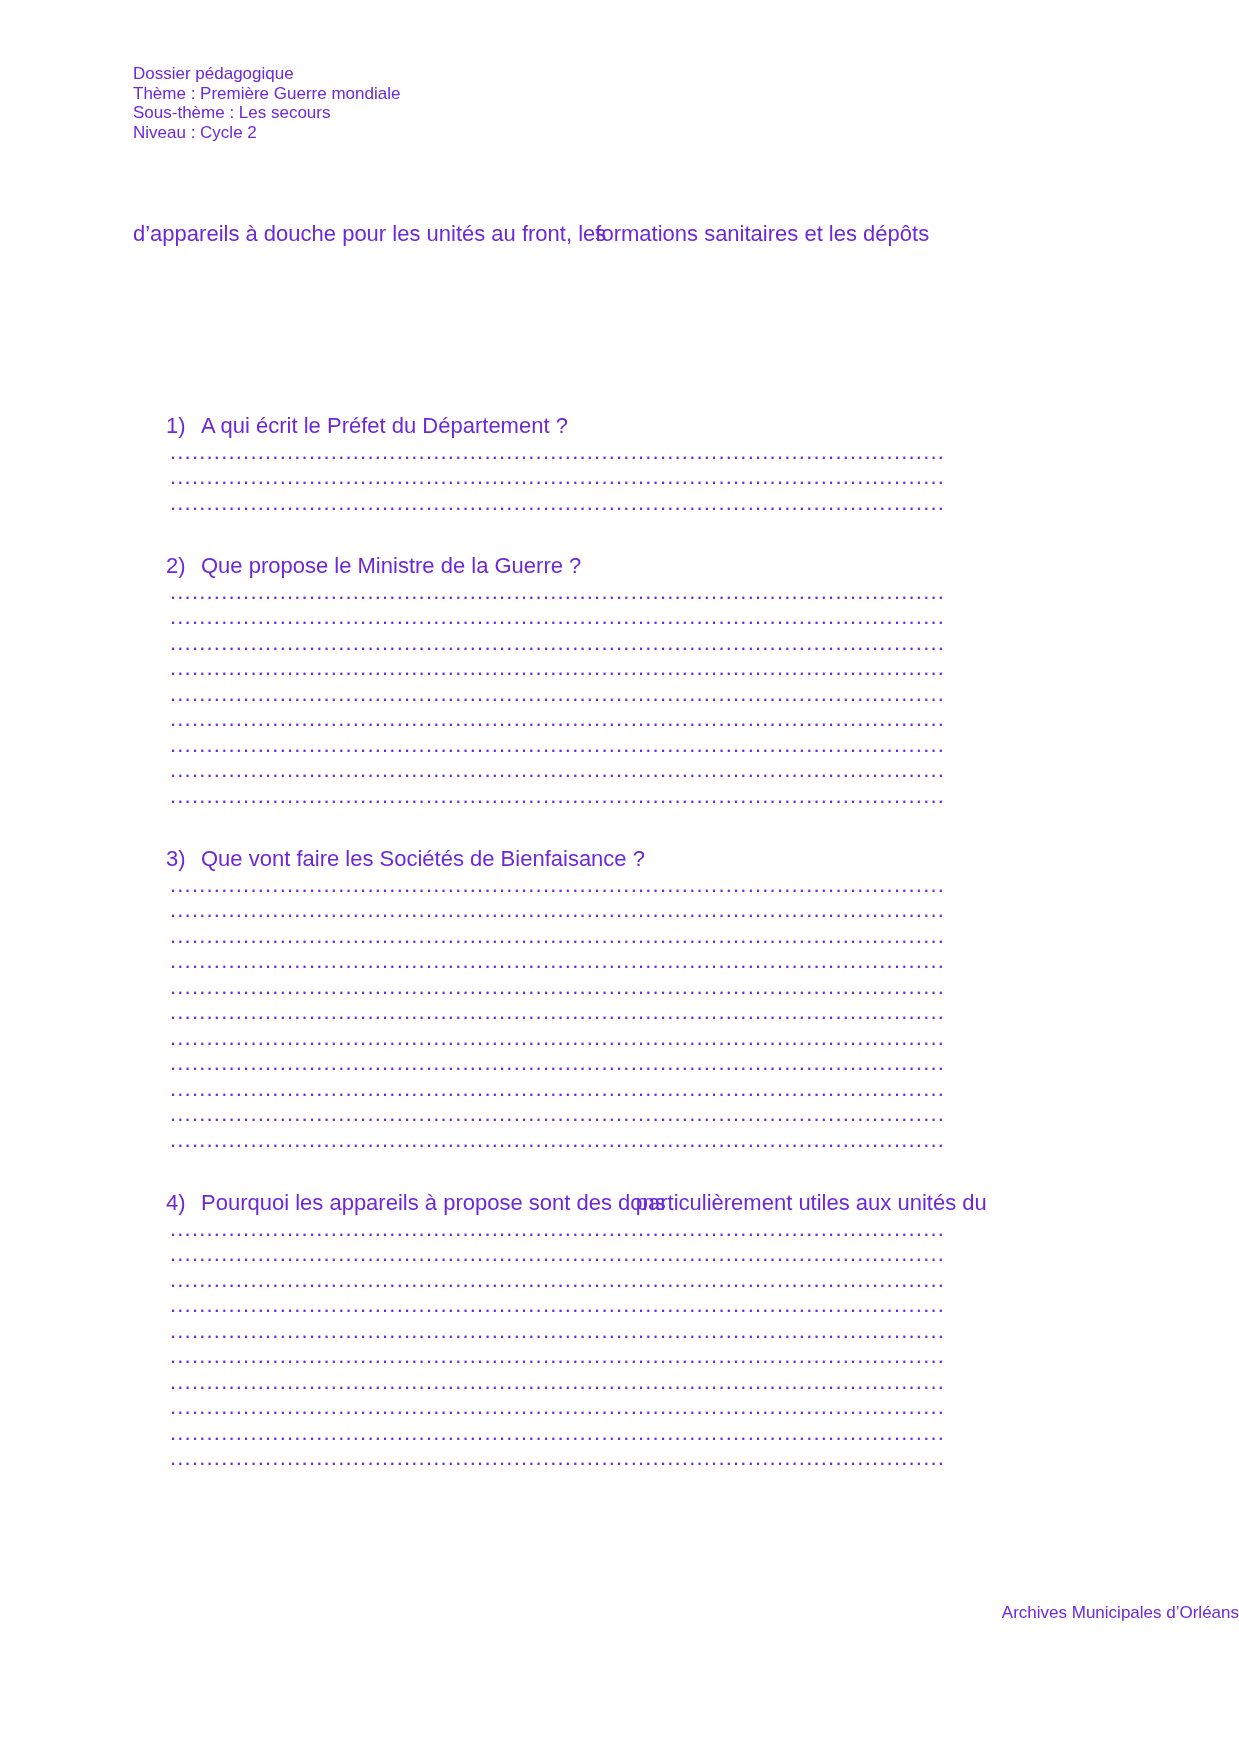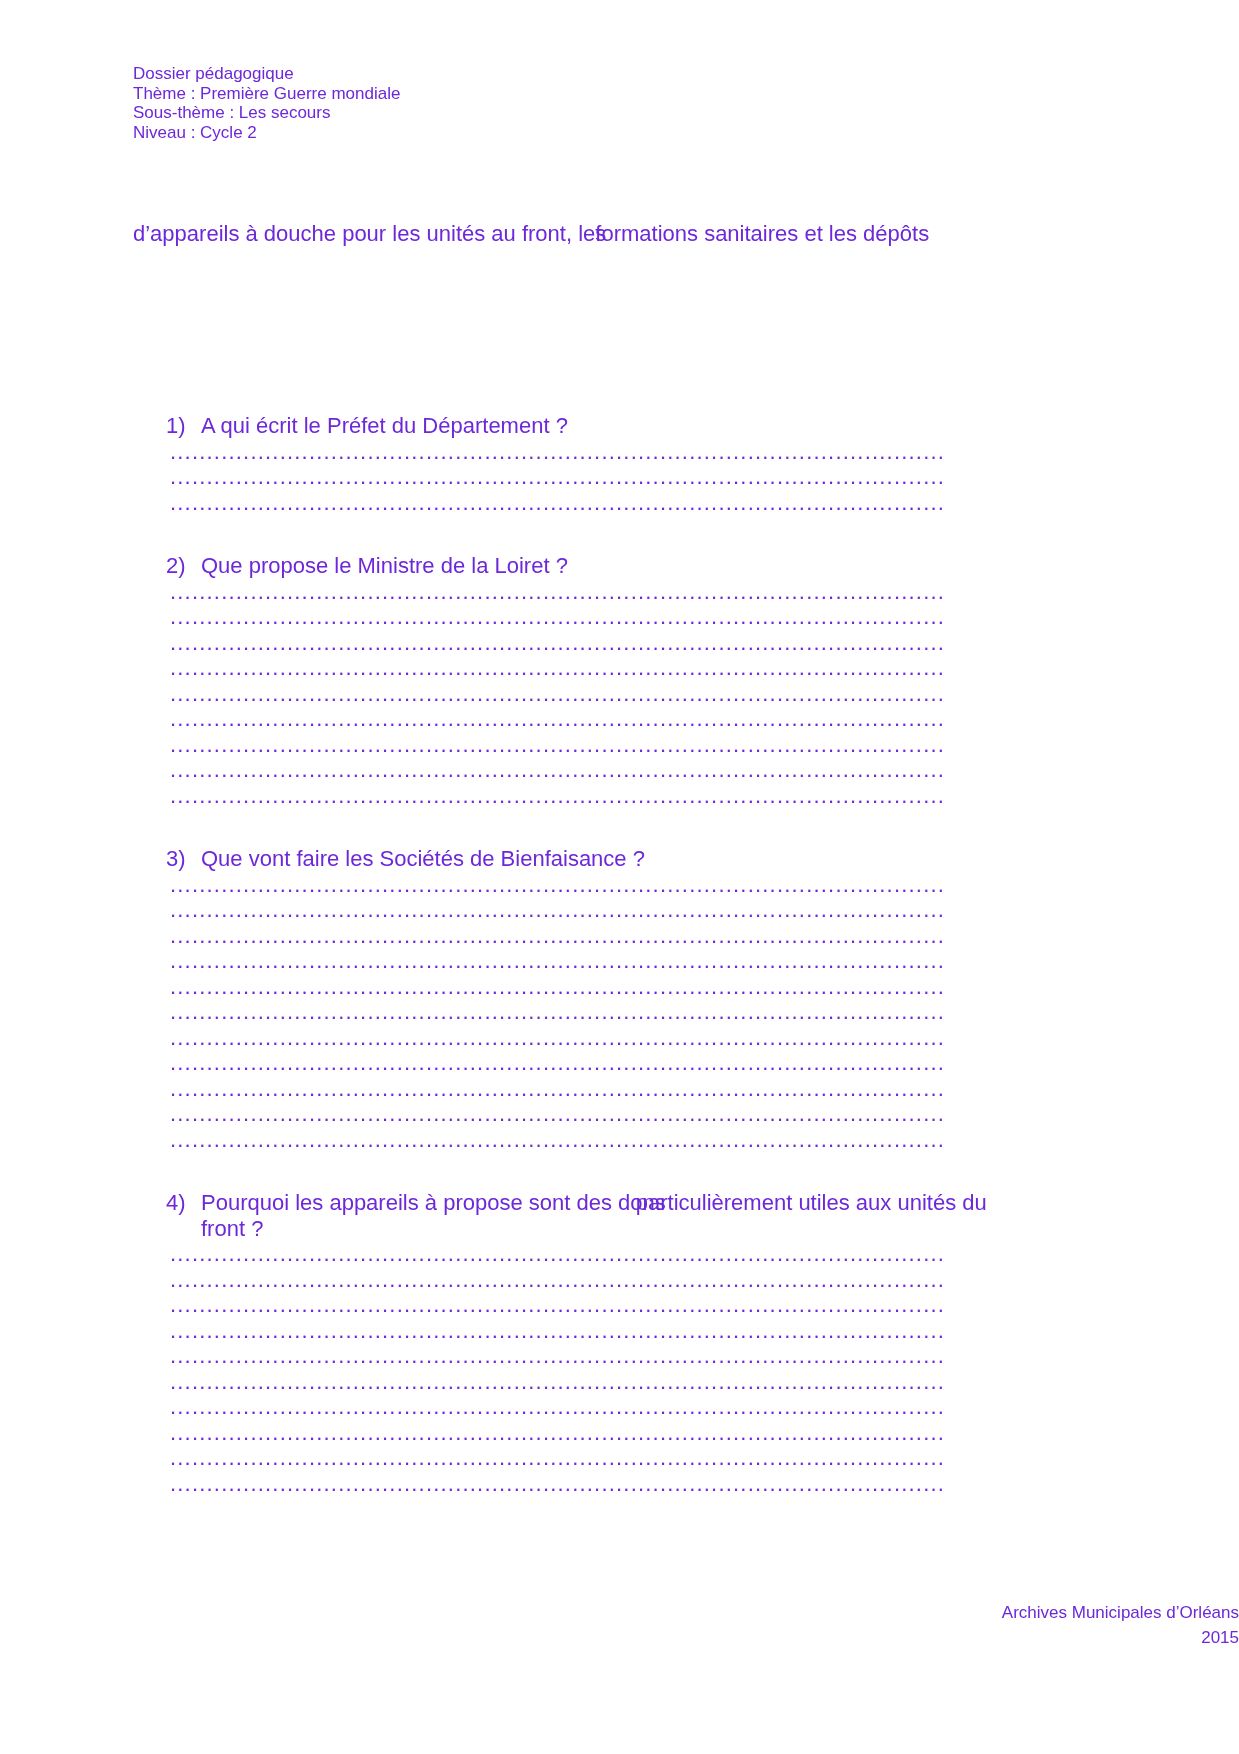--- a/index.html
+++ b/index.html
@@ -95,21 +95,21 @@
   <div class="questions" id="questions">
       <div class="question">
         <span class="q-num">1)</span>
         <div class="q-text"><span>A qui écrit le Préfet du Département ?</span></div>
         <div class="dotline">.............................................................................................................................</div>
         <div class="dotline">.............................................................................................................................</div>
         <div class="dotline">.............................................................................................................................</div>
       </div>
       <div class="question">
         <span class="q-num">2)</span>
-        <div class="q-text"><span>Que propose le Ministre de la Loiret ?</span></div>
+        <div class="q-text"><span>Que propose le Ministre de la Guerre ?</span></div>
         <div class="dotline">.............................................................................................................................</div>
         <div class="dotline">.............................................................................................................................</div>
         <div class="dotline">.............................................................................................................................</div>
         <div class="dotline">.............................................................................................................................</div>
         <div class="dotline">.............................................................................................................................</div>
         <div class="dotline">.............................................................................................................................</div>
         <div class="dotline">.............................................................................................................................</div>
         <div class="dotline">.............................................................................................................................</div>
         <div class="dotline">.............................................................................................................................</div>
       </div>
@@ -124,32 +124,30 @@
         <div class="dotline">.............................................................................................................................</div>
         <div class="dotline">.............................................................................................................................</div>
         <div class="dotline">.............................................................................................................................</div>
         <div class="dotline">.............................................................................................................................</div>
         <div class="dotline">.............................................................................................................................</div>
         <div class="dotline">.............................................................................................................................</div>
       </div>
       <div class="question">
         <span class="q-num">4)</span>
         <div class="q-text"><span>Pourquoi les appareils à propose sont des dons</span><span class="overlap-q4">particulièrement utiles aux unités du</span></div>
-        <div class="q-text">front ?</div>
         <div class="dotline">.............................................................................................................................</div>
         <div class="dotline">.............................................................................................................................</div>
         <div class="dotline">.............................................................................................................................</div>
         <div class="dotline">.............................................................................................................................</div>
         <div class="dotline">.............................................................................................................................</div>
         <div class="dotline">.............................................................................................................................</div>
         <div class="dotline">.............................................................................................................................</div>
         <div class="dotline">.............................................................................................................................</div>
         <div class="dotline">.............................................................................................................................</div>
         <div class="dotline">.............................................................................................................................</div>
       </div>
     </div>
 
   <div class="footer">
     <div>Archives Municipales d’Orléans</div>
-    <div>2015</div>
   </div>
 
 </div>
 
 </body></html>

